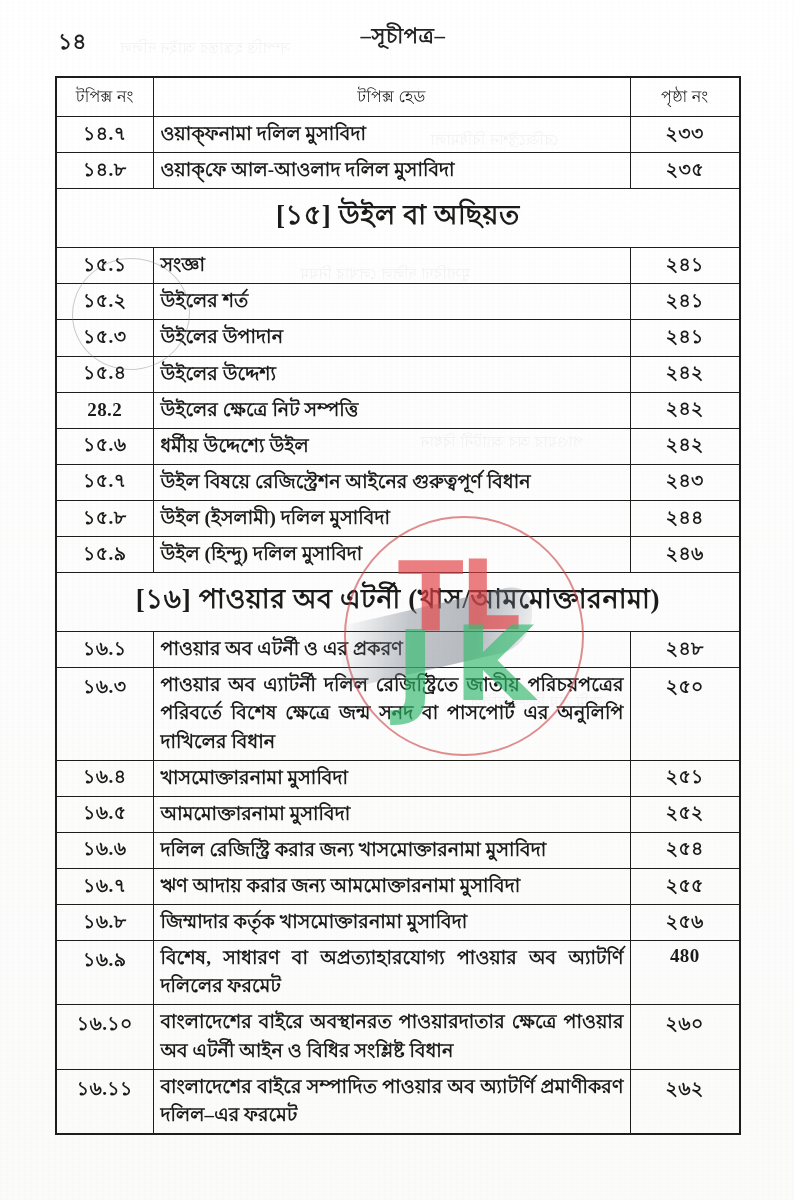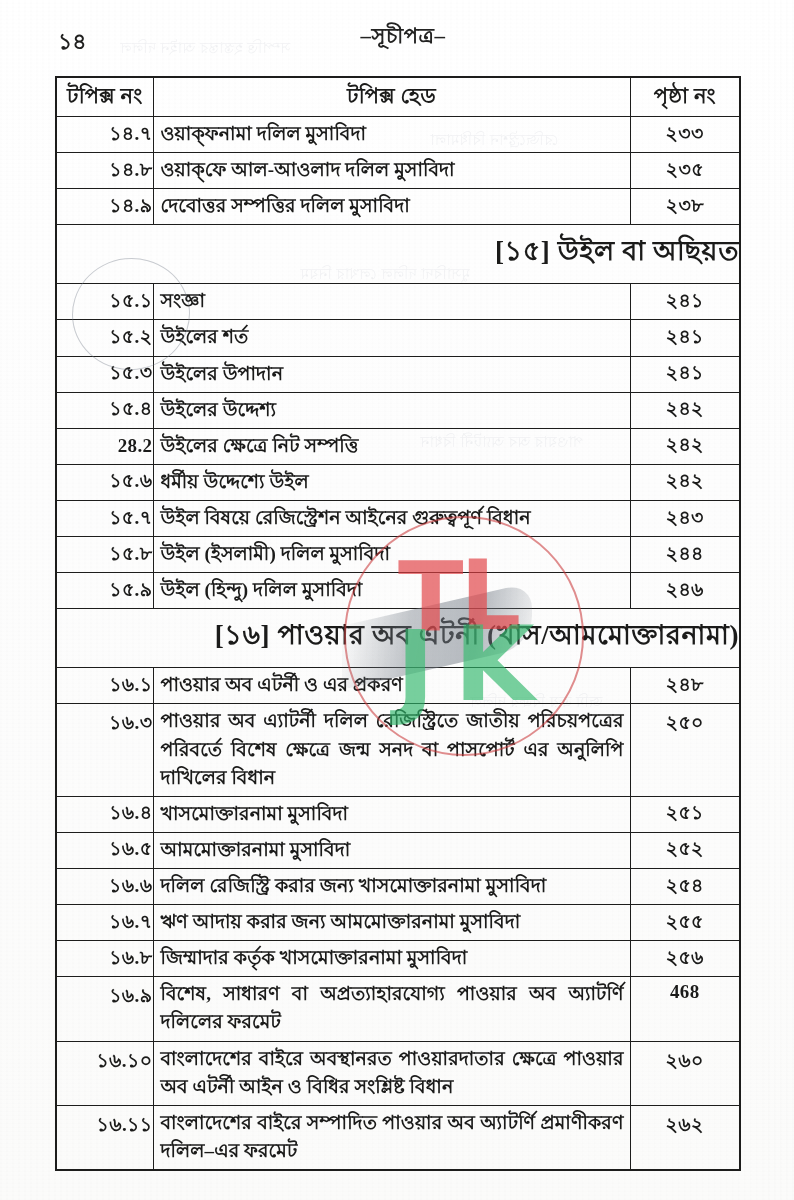--- a/index.html
+++ b/index.html
@@ -94,31 +94,31 @@
   col.c-no    { width: 97px; }
   col.c-head  { width: 477px; }
   col.c-page  { width: 110px; }
 
   th.h-cell, td.no-cell, td.page-cell, td.head-cell, td.sec-cell {
     padding: 0;
     color: #1b1b1a;
   }
   th.h-cell {
     height: 38px;
-    font-size: 21px;
-    font-weight: 700;
+    font-size: 16px;
+    font-weight: 400;
     text-align: center;
     vertical-align: middle;
     letter-spacing: .3px;
   }
   td.no-cell {
     height: 34px;
     font-size: 19px;
     font-weight: 600;
-    text-align: right;
+    text-align: center;
     vertical-align: middle;
     letter-spacing: .4px;
   }
   td.page-cell {
     font-size: 19px;
     font-weight: 600;
     text-align: center;
     vertical-align: middle;
     letter-spacing: .4px;
   }
@@ -134,21 +134,21 @@
   td.head-cell.justify {
     text-align: justify;
     text-align-last: left;
   }
   tr.tall td { vertical-align: top; }
   tr.tall td.no-cell,
   tr.tall td.page-cell { vertical-align: top; padding-top: 4px; }
 
   td.sec-cell {
     height: 50px;
-    text-align: right;
+    text-align: center;
     vertical-align: middle;
     font-size: 27px;
     font-weight: 700;
     letter-spacing: .6px;
     padding: 2px 0 6px 0;
   }
 
   
   .watermark {
     position: absolute;
@@ -261,25 +261,20 @@
             <td class="no-cell">১৪.৭</td>
             <td class="head-cell">ওয়াক্‌ফনামা দলিল মুসাবিদা</td>
             <td class="page-cell">২৩৩</td>
           </tr>
           <tr>
             <td class="no-cell">১৪.৮</td>
             <td class="head-cell">ওয়াক্‌ফে আল-আওলাদ দলিল মুসাবিদা</td>
             <td class="page-cell">২৩৫</td>
           </tr>
           <tr>
-            <td class="no-cell">১৪.৯</td>
-            <td class="head-cell">দেবোত্তর সম্পত্তির দলিল মুসাবিদা</td>
-            <td class="page-cell">২৩৮</td>
-          </tr>
-          <tr>
             <td class="sec-cell" colspan="3">[১৫] উইল বা অছিয়ত</td>
           </tr>
           <tr>
             <td class="no-cell">১৫.১</td>
             <td class="head-cell">সংজ্ঞা</td>
             <td class="page-cell">২৪১</td>
           </tr>
           <tr>
             <td class="no-cell">১৫.২</td>
             <td class="head-cell">উইলের শর্ত</td>
@@ -354,21 +349,21 @@
             <td class="page-cell">২৫৫</td>
           </tr>
           <tr>
             <td class="no-cell">১৬.৮</td>
             <td class="head-cell">জিম্মাদার কর্তৃক খাসমোক্তারনামা মুসাবিদা</td>
             <td class="page-cell">২৫৬</td>
           </tr>
           <tr class="tall">
             <td class="no-cell">১৬.৯</td>
             <td class="head-cell justify">বিশেষ, সাধারণ বা অপ্রত্যাহারযোগ্য পাওয়ার অব অ্যাটর্ণি দলিলের ফরমেট</td>
-            <td class="page-cell">468</td>
+            <td class="page-cell">480</td>
           </tr>
           <tr class="tall">
             <td class="no-cell">১৬.১০</td>
             <td class="head-cell justify">বাংলাদেশের বাইরে অবস্থানরত পাওয়ারদাতার ক্ষেত্রে পাওয়ার অব এটর্নী আইন ও বিধির সংশ্লিষ্ট বিধান</td>
             <td class="page-cell">২৬০</td>
           </tr>
           <tr class="tall">
             <td class="no-cell">১৬.১১</td>
             <td class="head-cell justify">বাংলাদেশের বাইরে সম্পাদিত পাওয়ার অব অ্যাটর্ণি প্রমাণীকরণ দলিল–এর ফরমেট</td>
             <td class="page-cell">২৬২</td>

